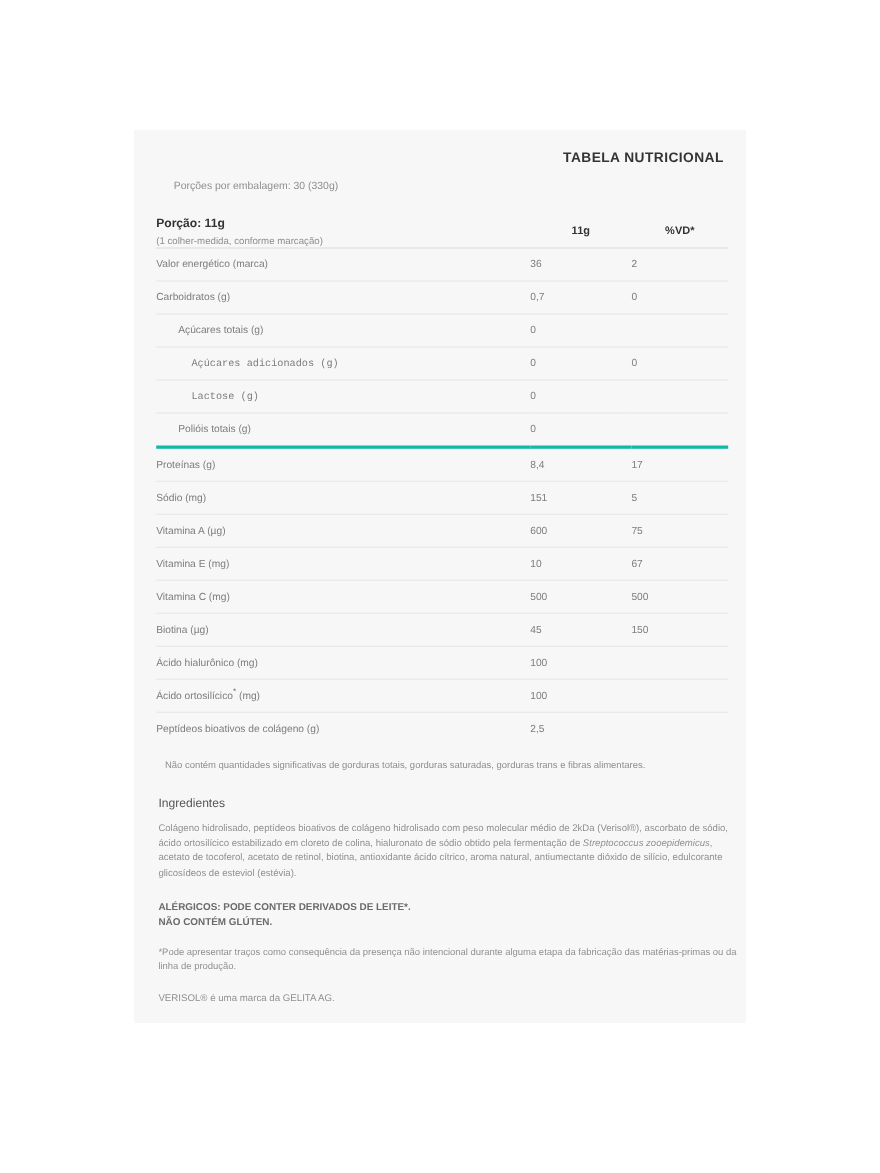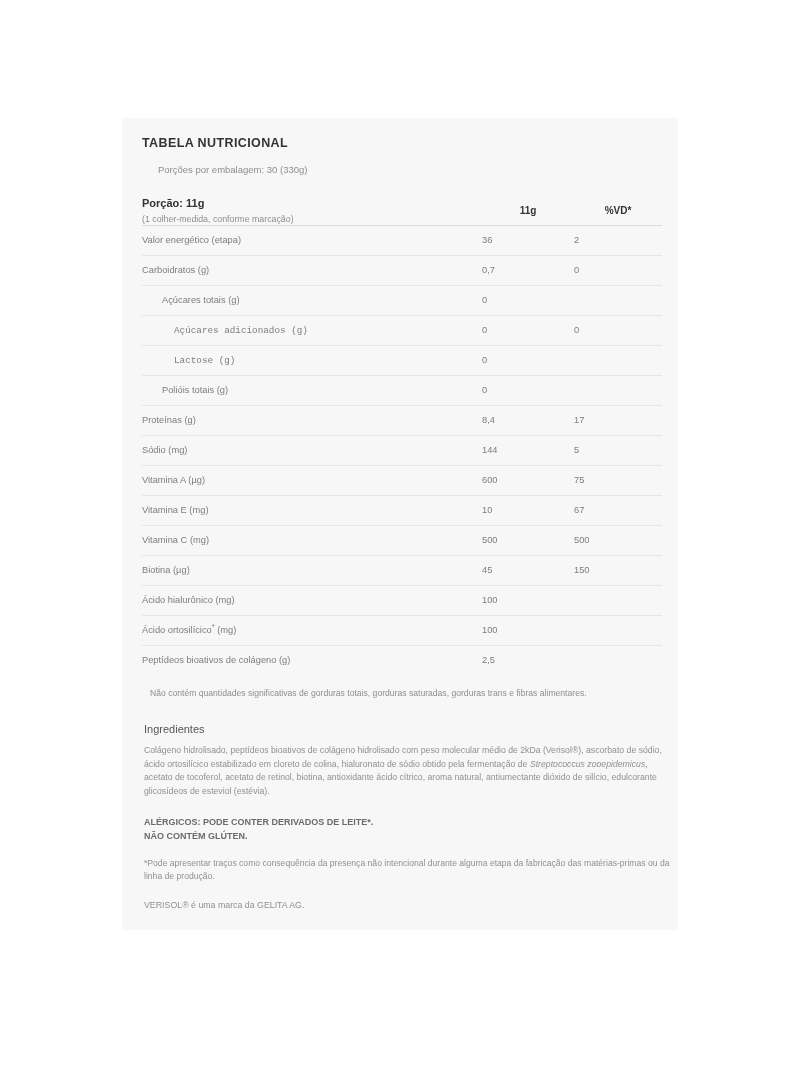--- a/index.html
+++ b/index.html
@@ -26,20 +26,21 @@
     box-sizing: border-box;
     padding: 18px 20px 0 20px;
   }
 
   .title {
     font-size: 12.5px;
     font-weight: bold;
     letter-spacing: 0.4px;
     color: #333333;
     margin: 0 0 14px 0;
+    text-align: right;
   }
 
   .servings {
     font-size: 9.5px;
     color: #8e8e8e;
     margin: 0 0 22px 0;
     padding-left: 16px;
   }
 
   
@@ -84,21 +85,21 @@
     padding-top: 1px;
   }
 
   tr.r td {
     height: 29px;
     border-bottom: 1px solid #e6e6e6;
     font-size: 9.3px;
     color: #7d7d7d;
   }
   tr.r.section-top td {
-    border-top: 1px solid #14b8a6;
+    border-top: 3px solid #14b8a6;
     margin-left: 40px;
   }
   tr.r:last-child td { border-bottom: none; }
 
   td.lbl      { padding-left: 8px;  }
   td.lbl.i1   { padding-left: 20px; }
   td.lbl.i2   { padding-left: 32px; font-family: Liberation Mono, monospace; }
   td.val, td.vd { text-align: left; }
 
   sup.ast {
@@ -171,21 +172,21 @@
         <th class="hdr-portion">
           <span>Porção: 11g</span>
           <span class="sub">(1 colher-medida, conforme marcação)</span>
         </th>
         <th class="hdr-amt">11g</th>
         <th class="hdr-vd">%VD*</th>
       </tr>
     </thead>
     <tbody id="nutri-body">
         <tr class="r">
-          <td class="lbl">Valor energético (etapa)</td>
+          <td class="lbl">Valor energético (marca)</td>
           <td class="val">36</td>
           <td class="vd">2</td>
         </tr>
         <tr class="r">
           <td class="lbl">Carboidratos (g)</td>
           <td class="val">0,7</td>
           <td class="vd">0</td>
         </tr>
         <tr class="r">
           <td class="lbl i1">Açúcares totais (g)</td>
@@ -207,21 +208,21 @@
           <td class="val">0</td>
           <td class="vd"></td>
         </tr>
         <tr class="r section-top">
           <td class="lbl">Proteínas (g)</td>
           <td class="val">8,4</td>
           <td class="vd">17</td>
         </tr>
         <tr class="r">
           <td class="lbl">Sódio (mg)</td>
-          <td class="val">144</td>
+          <td class="val">151</td>
           <td class="vd">5</td>
         </tr>
         <tr class="r">
           <td class="lbl">Vitamina A (µg)</td>
           <td class="val">600</td>
           <td class="vd">75</td>
         </tr>
         <tr class="r">
           <td class="lbl">Vitamina E (mg)</td>
           <td class="val">10</td>

